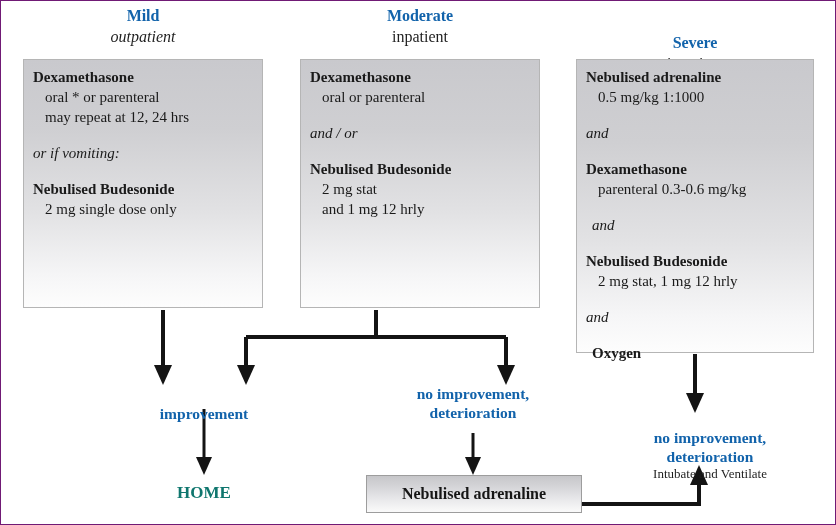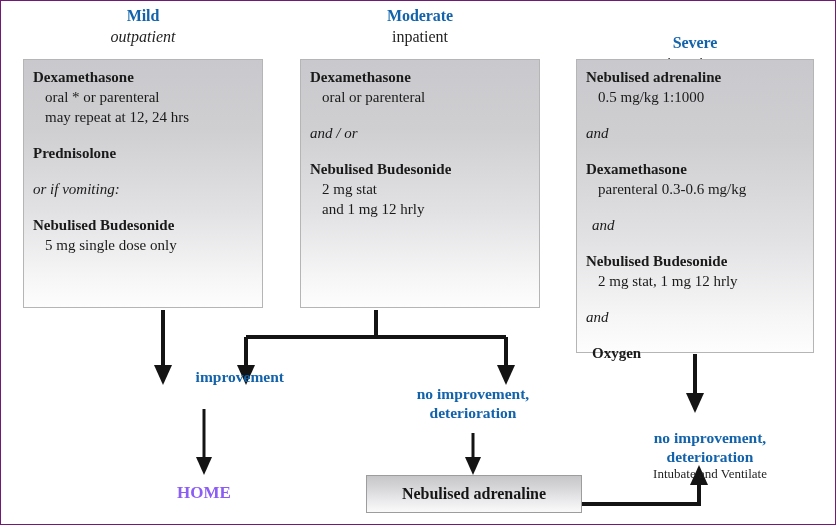--- a/index.html
+++ b/index.html
@@ -74,21 +74,21 @@
     display: block;
     font-weight: normal;
     color: #1f1f1f;
     font-size: 13px;
   }
   .terminal {
     position: absolute;
     text-align: center;
     font-size: 17px;
     font-weight: bold;
-    color: #8b5cf6;
+    color: #0f766e;
     white-space: nowrap;
   }
 
   
   .pill {
     position: absolute;
     box-sizing: border-box;
     border: 1px solid #9d9d9d;
     background: linear-gradient(to bottom, #c6c6c9 0%, #d5d5d8 30%, #eaeaec 68%, #fafafa 100%);
     display: flex;
@@ -164,24 +164,23 @@
 
   <div class="col-head" style="left:575px; top:7px; width:238px;margin-top:26px;">
     <span class="sev">Severe</span>
     <span class="setting">inpatient</span>
   </div>
 
   <div class="tx-box" style="left:22px; top:58px; width:240px; height:249px;">
     <div class="tx-line b">Dexamethasone</div>
     <div class="tx-line ind">oral * or parenteral</div>
     <div class="tx-line ind">may repeat at 12, 24 hrs</div>
-    <div class="tx-line b gap">Prednisolone</div>
     <div class="tx-line i gap">or if vomiting:</div>
     <div class="tx-line b gap">Nebulised Budesonide</div>
-    <div class="tx-line ind">5 mg single dose only</div>
+    <div class="tx-line ind">2 mg single dose only</div>
   </div>
 
   <div class="tx-box" style="left:299px; top:58px; width:240px; height:249px;">
     <div class="tx-line b">Dexamethasone</div>
     <div class="tx-line ind">oral or parenteral</div>
     <div class="tx-line i gap">and / or</div>
     <div class="tx-line b gap">Nebulised Budesonide</div>
     <div class="tx-line ind">2 mg stat</div>
     <div class="tx-line ind">and 1 mg 12 hrly</div>
   </div>
@@ -192,21 +191,21 @@
     <div class="tx-line i gap">and</div>
     <div class="tx-line b gap">Dexamethasone</div>
     <div class="tx-line ind">parenteral 0.3-0.6 mg/kg</div>
     <div class="tx-line i gap ind2">and</div>
     <div class="tx-line b gap">Nebulised Budesonide</div>
     <div class="tx-line ind">2 mg stat, 1 mg 12 hrly</div>
     <div class="tx-line i gap">and</div>
     <div class="tx-line b gap ind2">Oxygen</div>
   </div>
 
-  <div class="outcome" style="left:123px; top:367px; width:160px;text-align:right;">
+  <div class="outcome" style="left:123px; top:404px; width:160px;">
     <span>improvement</span>
   </div>
 
   <div class="outcome" style="left:382px; top:384px; width:180px;">
     <span>no improvement,</span><br>
     <span>deterioration</span>
   </div>
 
   <div class="outcome" style="left:604px; top:428px; width:210px;">
     <span>no improvement,</span><br>

